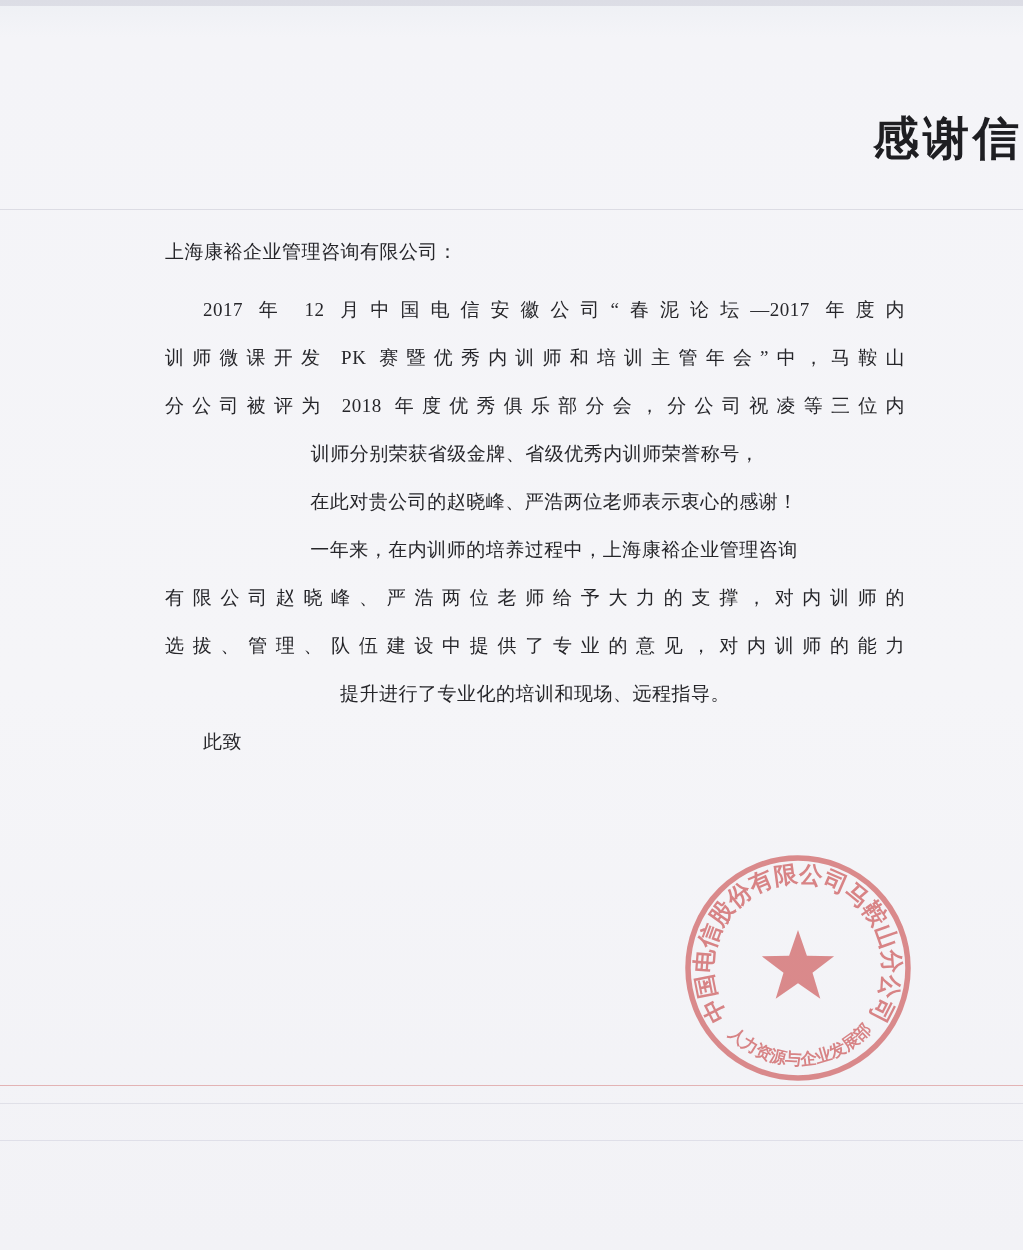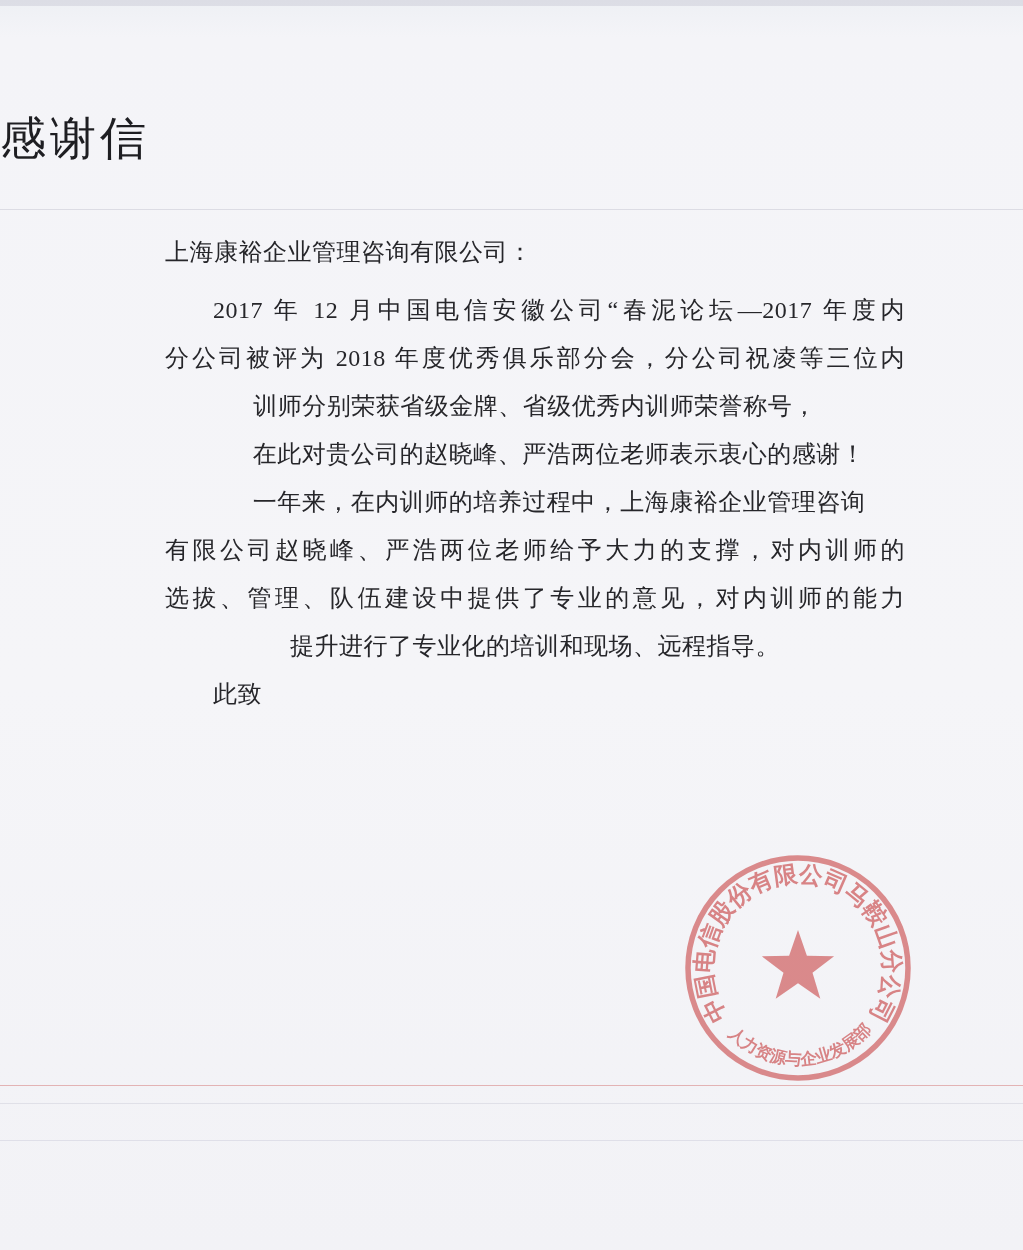--- a/index.html
+++ b/index.html
@@ -9,29 +9,29 @@
     width: 1023px;
     height: 1250px;
     margin: 0 auto;
     background: linear-gradient(180deg, #eef0f4 0%, #f4f4f8 3%, #f5f5f8 55%, #f2f2f6 100%);
     overflow: hidden;
     font-family: "Liberation Serif", "DejaVu Serif", serif;
     color: #26262a;
   }
   .title {
     padding-top: 108px;
-    text-align: left;
+    text-align: right;
     font-size: 46px;
-    font-weight: normal;
+    font-weight: bold;
     letter-spacing: 4px;
     color: #1e1e22;
   }
   .letter-body {
     margin: 58px 118px 0 165px;
-    font-size: 24px;
+    font-size: 19px;
     line-height: 48px;
     letter-spacing: 0.5px;
   }
   .salutation { margin-bottom: 10px; }
   .line { text-align: center; }
   .line.full { text-align: justify; text-align-last: justify; }
   .line.indent { text-indent: 2em; }
   .closing-cizhi { text-indent: 2em; }
   .seal {
     position: absolute;
@@ -55,20 +55,21 @@
 
 <div class="page">
 
   <div class="title">感谢信</div>
 
   <div class="letter-body">
     <div class="salutation">上海康裕企业管理咨询有限公司：</div>
 
     <div>
       <div class="line full indent">2017 年 12 月中国电信安徽公司“春泥论坛—2017 年度内</div>
+      <div class="line full">训师微课开发 PK 赛暨优秀内训师和培训主管年会”中，马鞍山</div>
       <div class="line full">分公司被评为 2018 年度优秀俱乐部分会，分公司祝凌等三位内</div>
       <div class="line">训师分别荣获省级金牌、省级优秀内训师荣誉称号，</div>
     </div>
 
     <div>
       <div class="line indent">在此对贵公司的赵晓峰、严浩两位老师表示衷心的感谢！</div>
     </div>
 
     <div>
       <div class="line indent">一年来，在内训师的培养过程中，上海康裕企业管理咨询</div>

